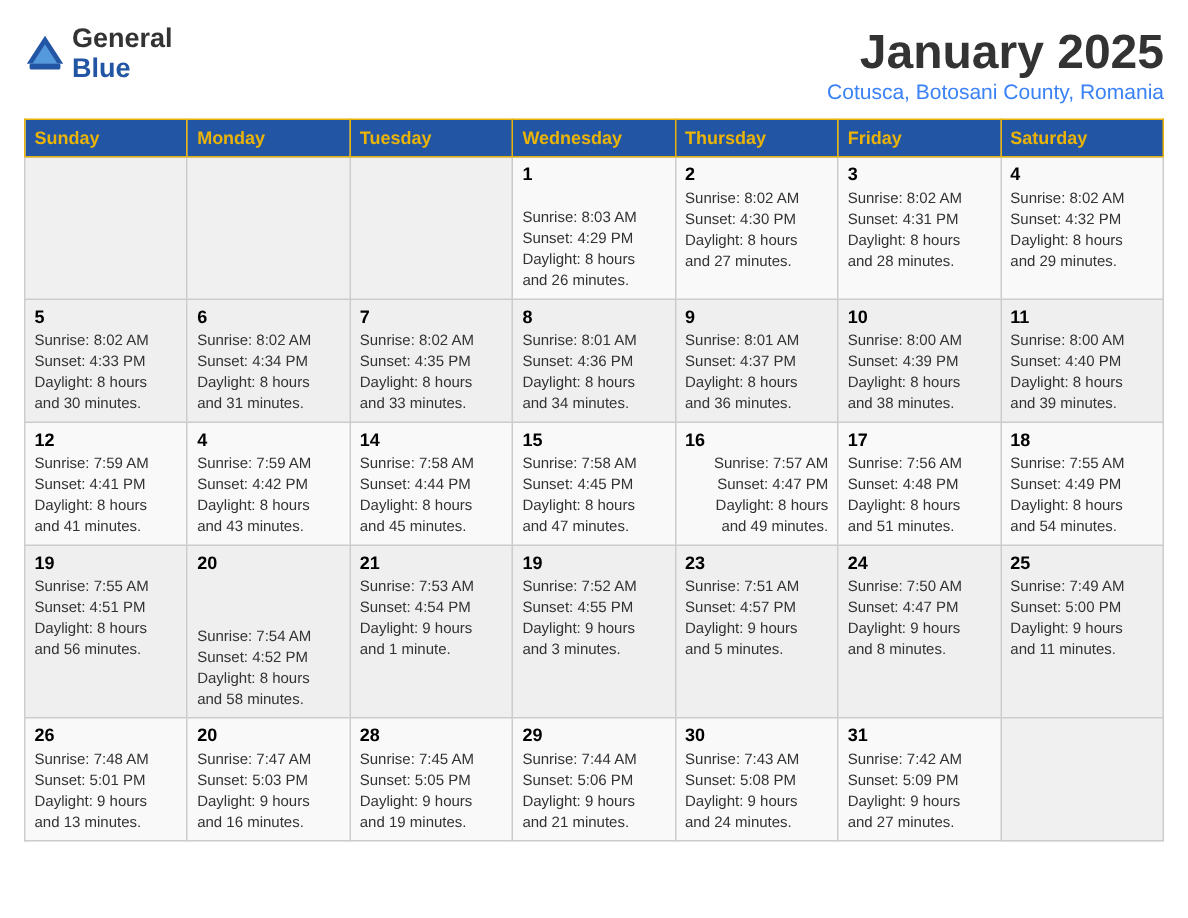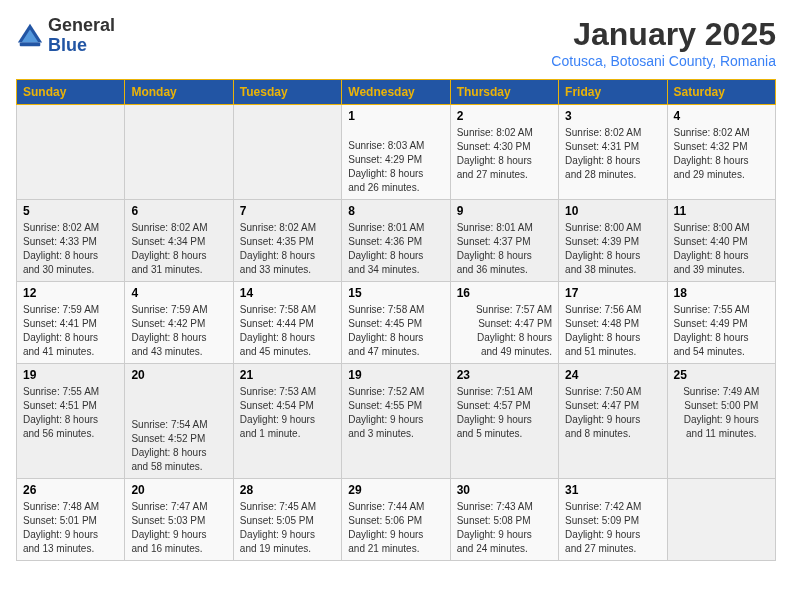--- a/index.html
+++ b/index.html
@@ -296,21 +296,21 @@
         </td>
         <td>
           <span class="day-number">24</span>
           <div class="day-info" style="white-space: pre-line;">Sunrise: 7:50 AM
 Sunset: 4:47 PM
 Daylight: 9 hours
 and 8 minutes.</div>
         </td>
         <td>
           <span class="day-number">25</span>
-          <div class="day-info" style="white-space: pre-line; text-align: center;">Sunrise: 7:49 AM
+          <div class="day-info" style="white-space: pre-line;">Sunrise: 7:49 AM
 Sunset: 5:00 PM
 Daylight: 9 hours
 and 11 minutes.</div>
         </td>
       </tr>
       <tr>
         <td>
           <span class="day-number">26</span>
           <div class="day-info" style="white-space: pre-line;">Sunrise: 7:48 AM
 Sunset: 5:01 PM

